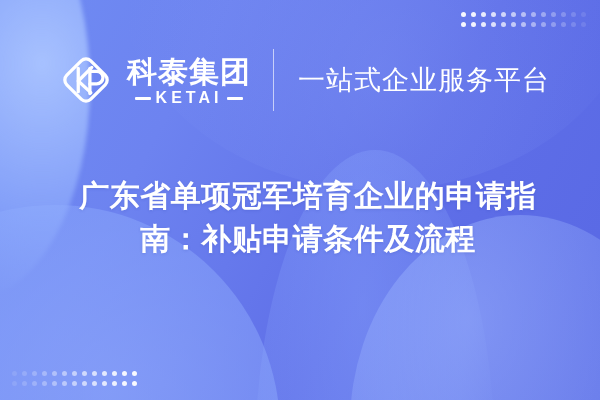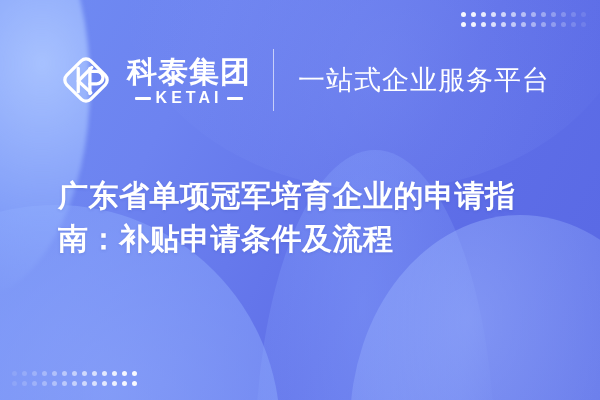--- a/index.html
+++ b/index.html
@@ -210,20 +210,21 @@
     left: 58px;
     top: 155px;
     width: 500px;
     color: #ffffff;
     font-size: 30px;
     font-weight: 700;
     line-height: 1.42;
     letter-spacing: 0.5px;
     font-family: "DejaVu Sans", "Liberation Sans", sans-serif;
     text-shadow: 0 1px 3px rgba(40,60,160,0.18);
+    text-align: center;
   }
 </style>
 </head>
 <body>
 
 <div class="banner">
 
   <div class="bg-layer">
     <div class="blob blob-header-sheen"></div>
     <div class="blob blob-left-top"></div>

